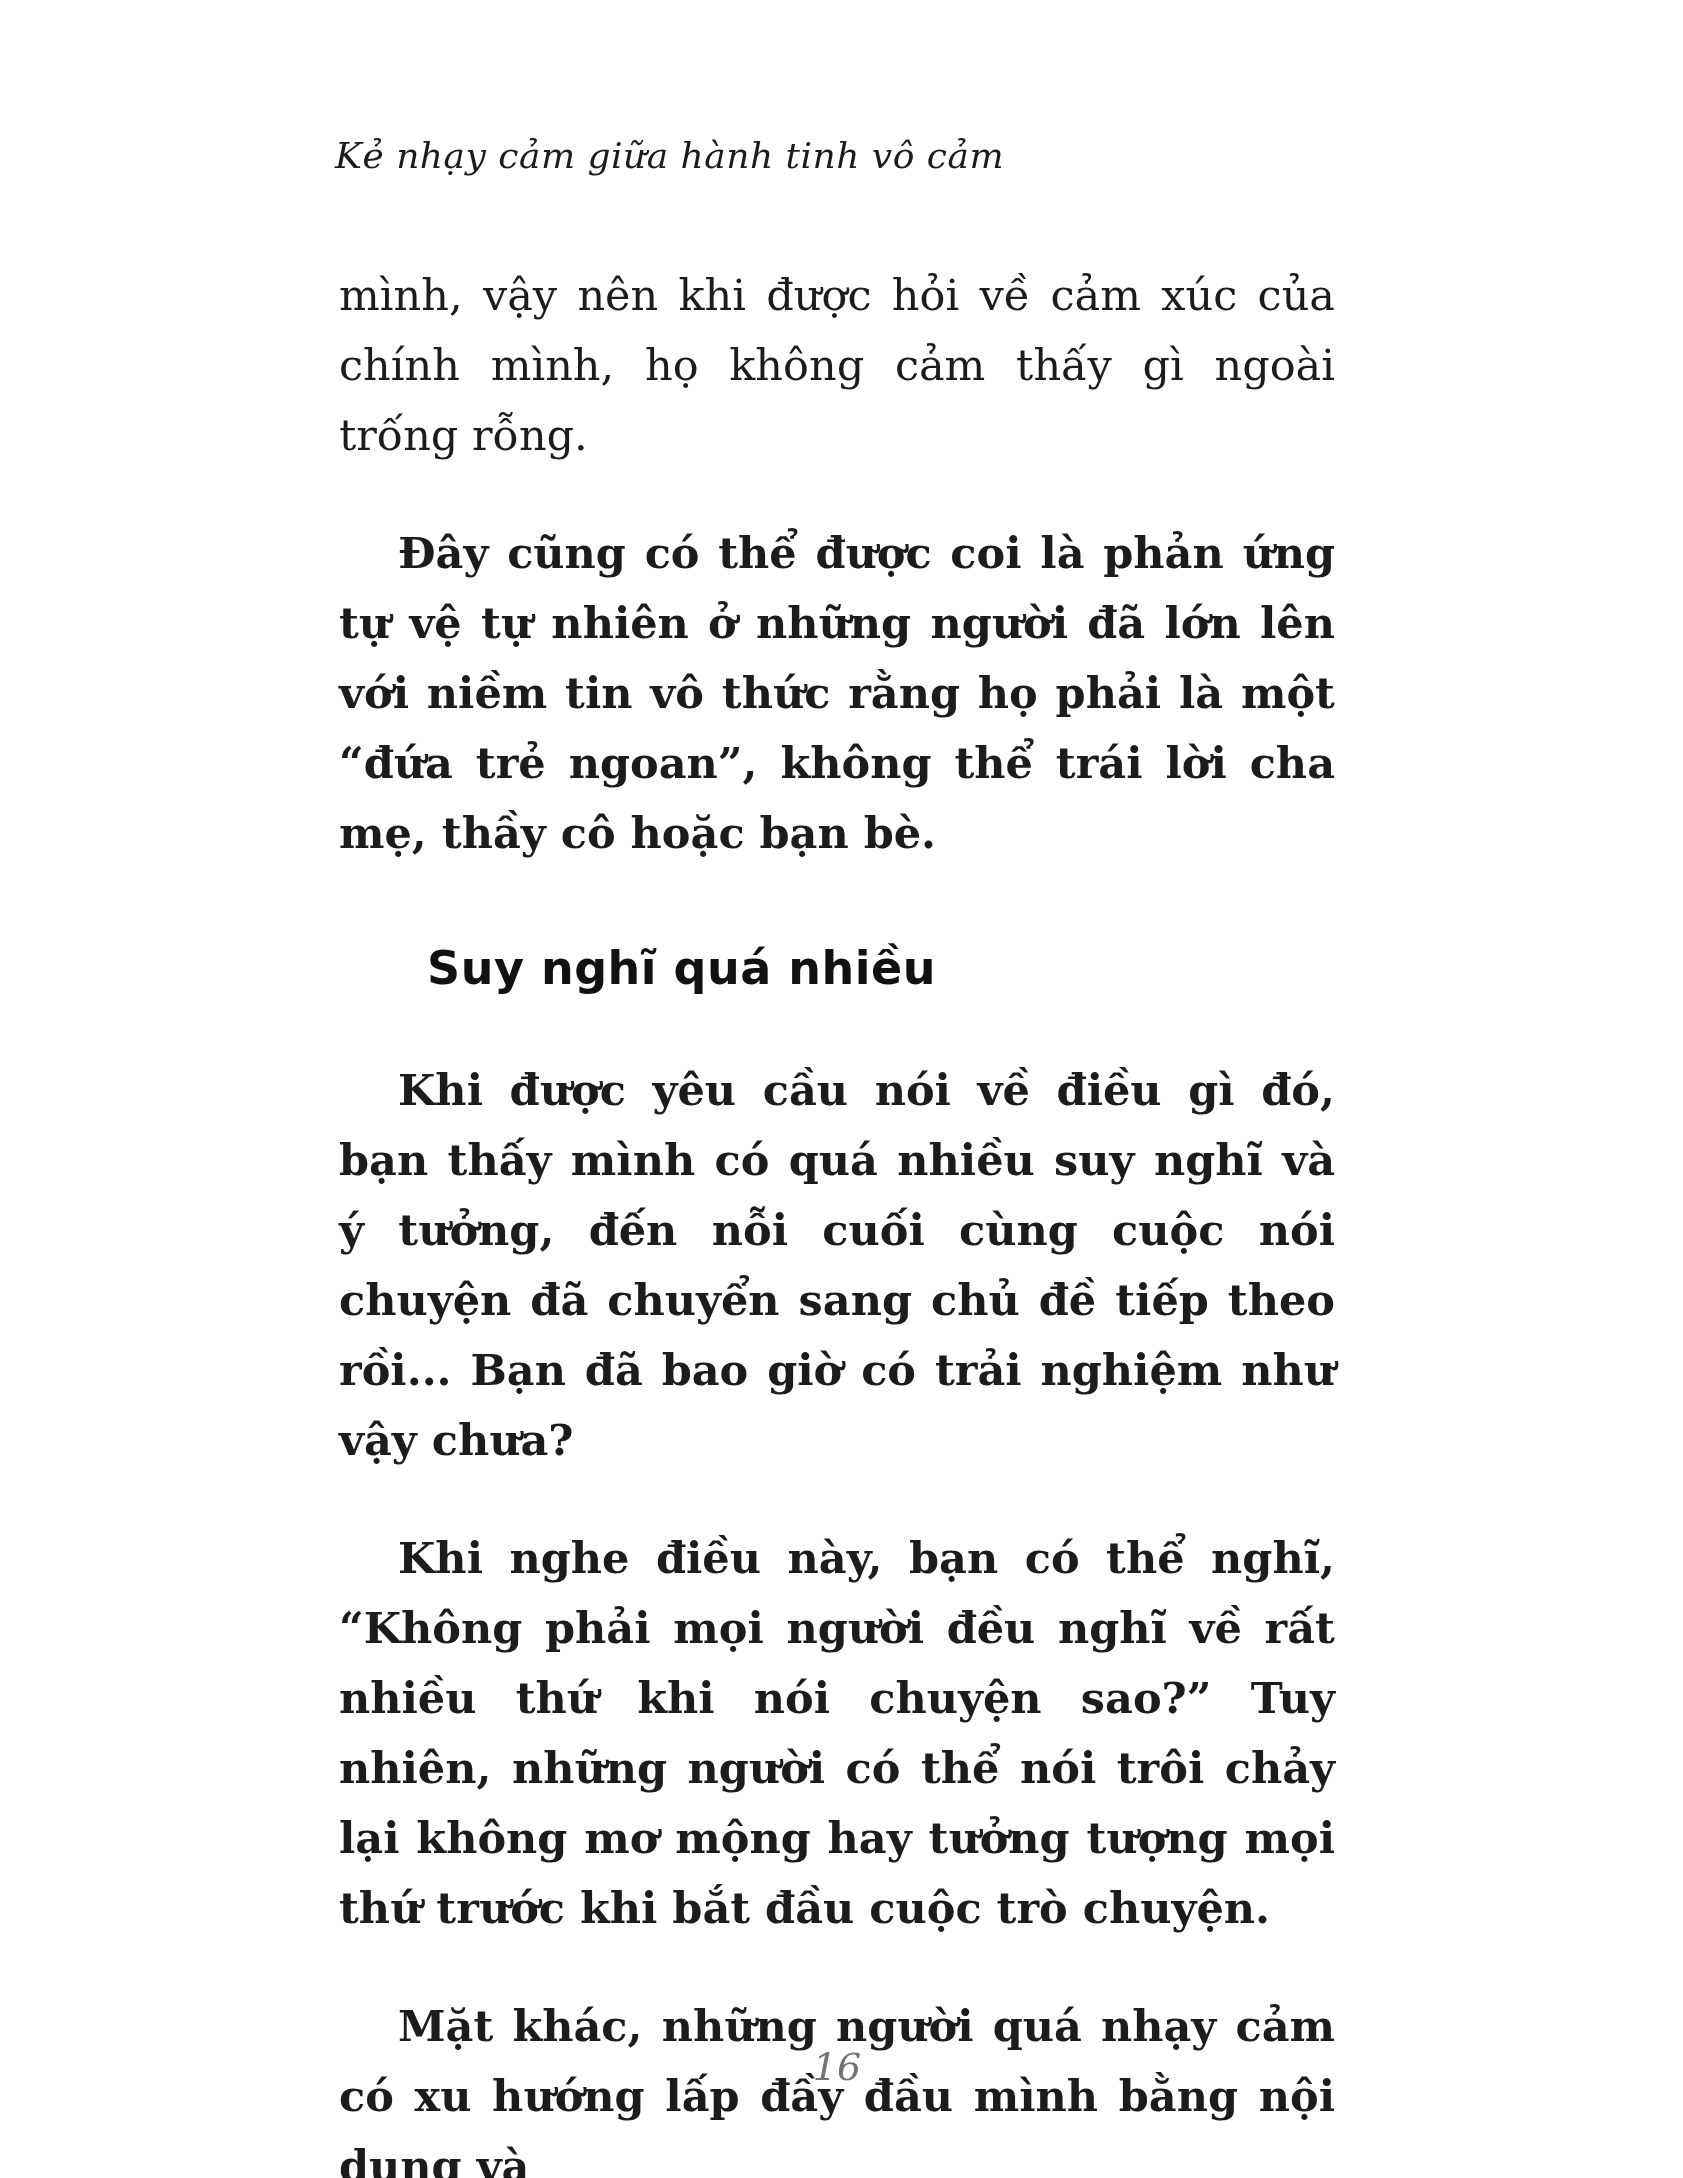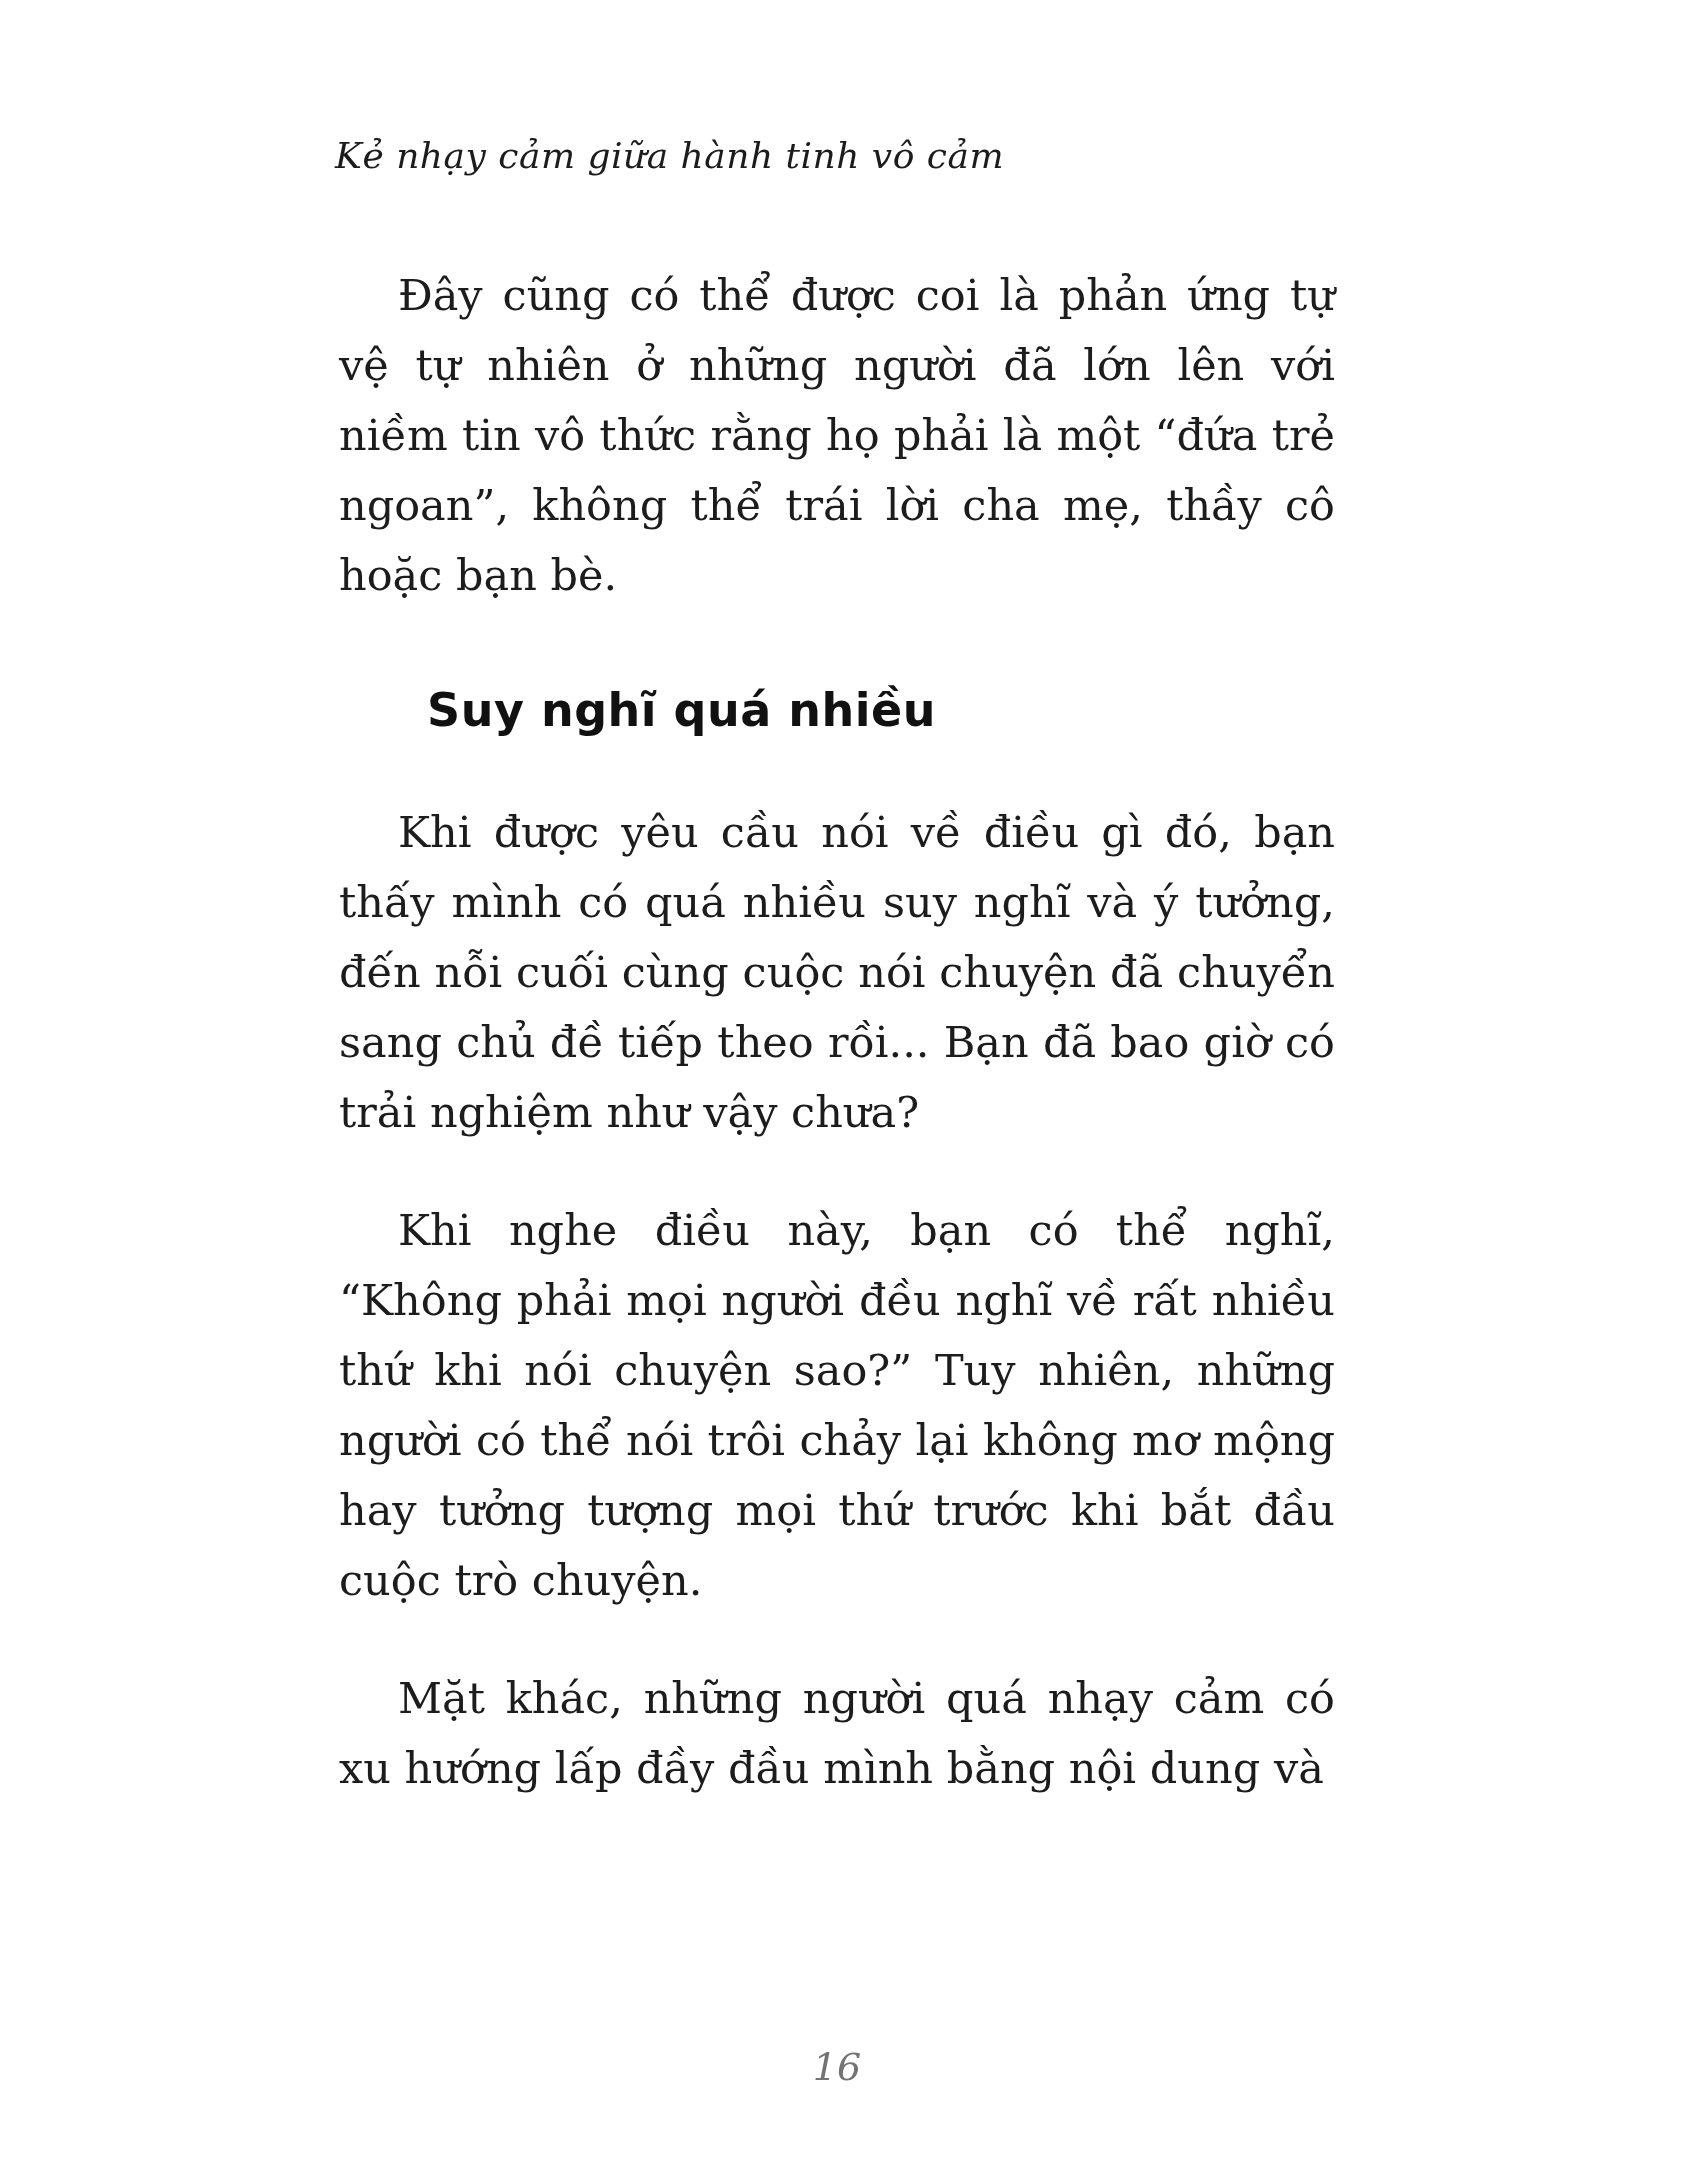--- a/index.html
+++ b/index.html
@@ -34,21 +34,21 @@
     width: 1012px;
   }
   .para {
     font-size: 43px;
     line-height: 70px;
     text-align: justify;
     text-justify: inter-word;
     margin-bottom: 40px;
     color: #1c1c1c;
   }
-  .para.indent { text-indent: 59px; }
+  .para.indent { text-indent: 59px; font-weight: bold; }
   .section-heading {
     font-family: "DejaVu Sans", "Liberation Sans", sans-serif;
     font-weight: 800;
     font-size: 46px;
     line-height: 1.2;
     letter-spacing: 0.5px;
     color: #111111;
     margin: 65px 0 51px 88px;
   }
   .page-number {
@@ -64,20 +64,21 @@
 </style>
 </head>
 <body>
 
 <div class="page">
 
   <div class="running-header">Kẻ nhạy cảm giữa hành tinh vô cảm</div>
 
   <div class="content">
 
+    <p class="para">mình, vậy nên khi được hỏi về cảm xúc của chính mình, họ không cảm thấy gì ngoài trống rỗng.</p>
 
     <p class="para indent">Đây cũng có thể được coi là phản ứng tự vệ tự nhiên ở những người đã lớn lên với niềm tin vô thức rằng họ phải là một “đứa trẻ ngoan”, không thể trái lời cha mẹ, thầy cô hoặc bạn bè.</p>
 
     <h2 class="section-heading">Suy nghĩ quá nhiều</h2>
 
     <p class="para indent">Khi được yêu cầu nói về điều gì đó, bạn thấy mình có quá nhiều suy nghĩ và ý tưởng, đến nỗi cuối cùng cuộc nói chuyện đã chuyển sang chủ đề tiếp theo rồi... Bạn đã bao giờ có trải nghiệm như vậy chưa?</p>
 
     <p class="para indent">Khi nghe điều này, bạn có thể nghĩ, “Không phải mọi người đều nghĩ về rất nhiều thứ khi nói chuyện sao?” Tuy nhiên, những người có thể nói trôi chảy lại không mơ mộng hay tưởng tượng mọi thứ trước khi bắt đầu cuộc trò chuyện.</p>
 
     <p class="para indent">Mặt khác, những người quá nhạy cảm có xu hướng lấp đầy đầu mình bằng nội dung và</p>

